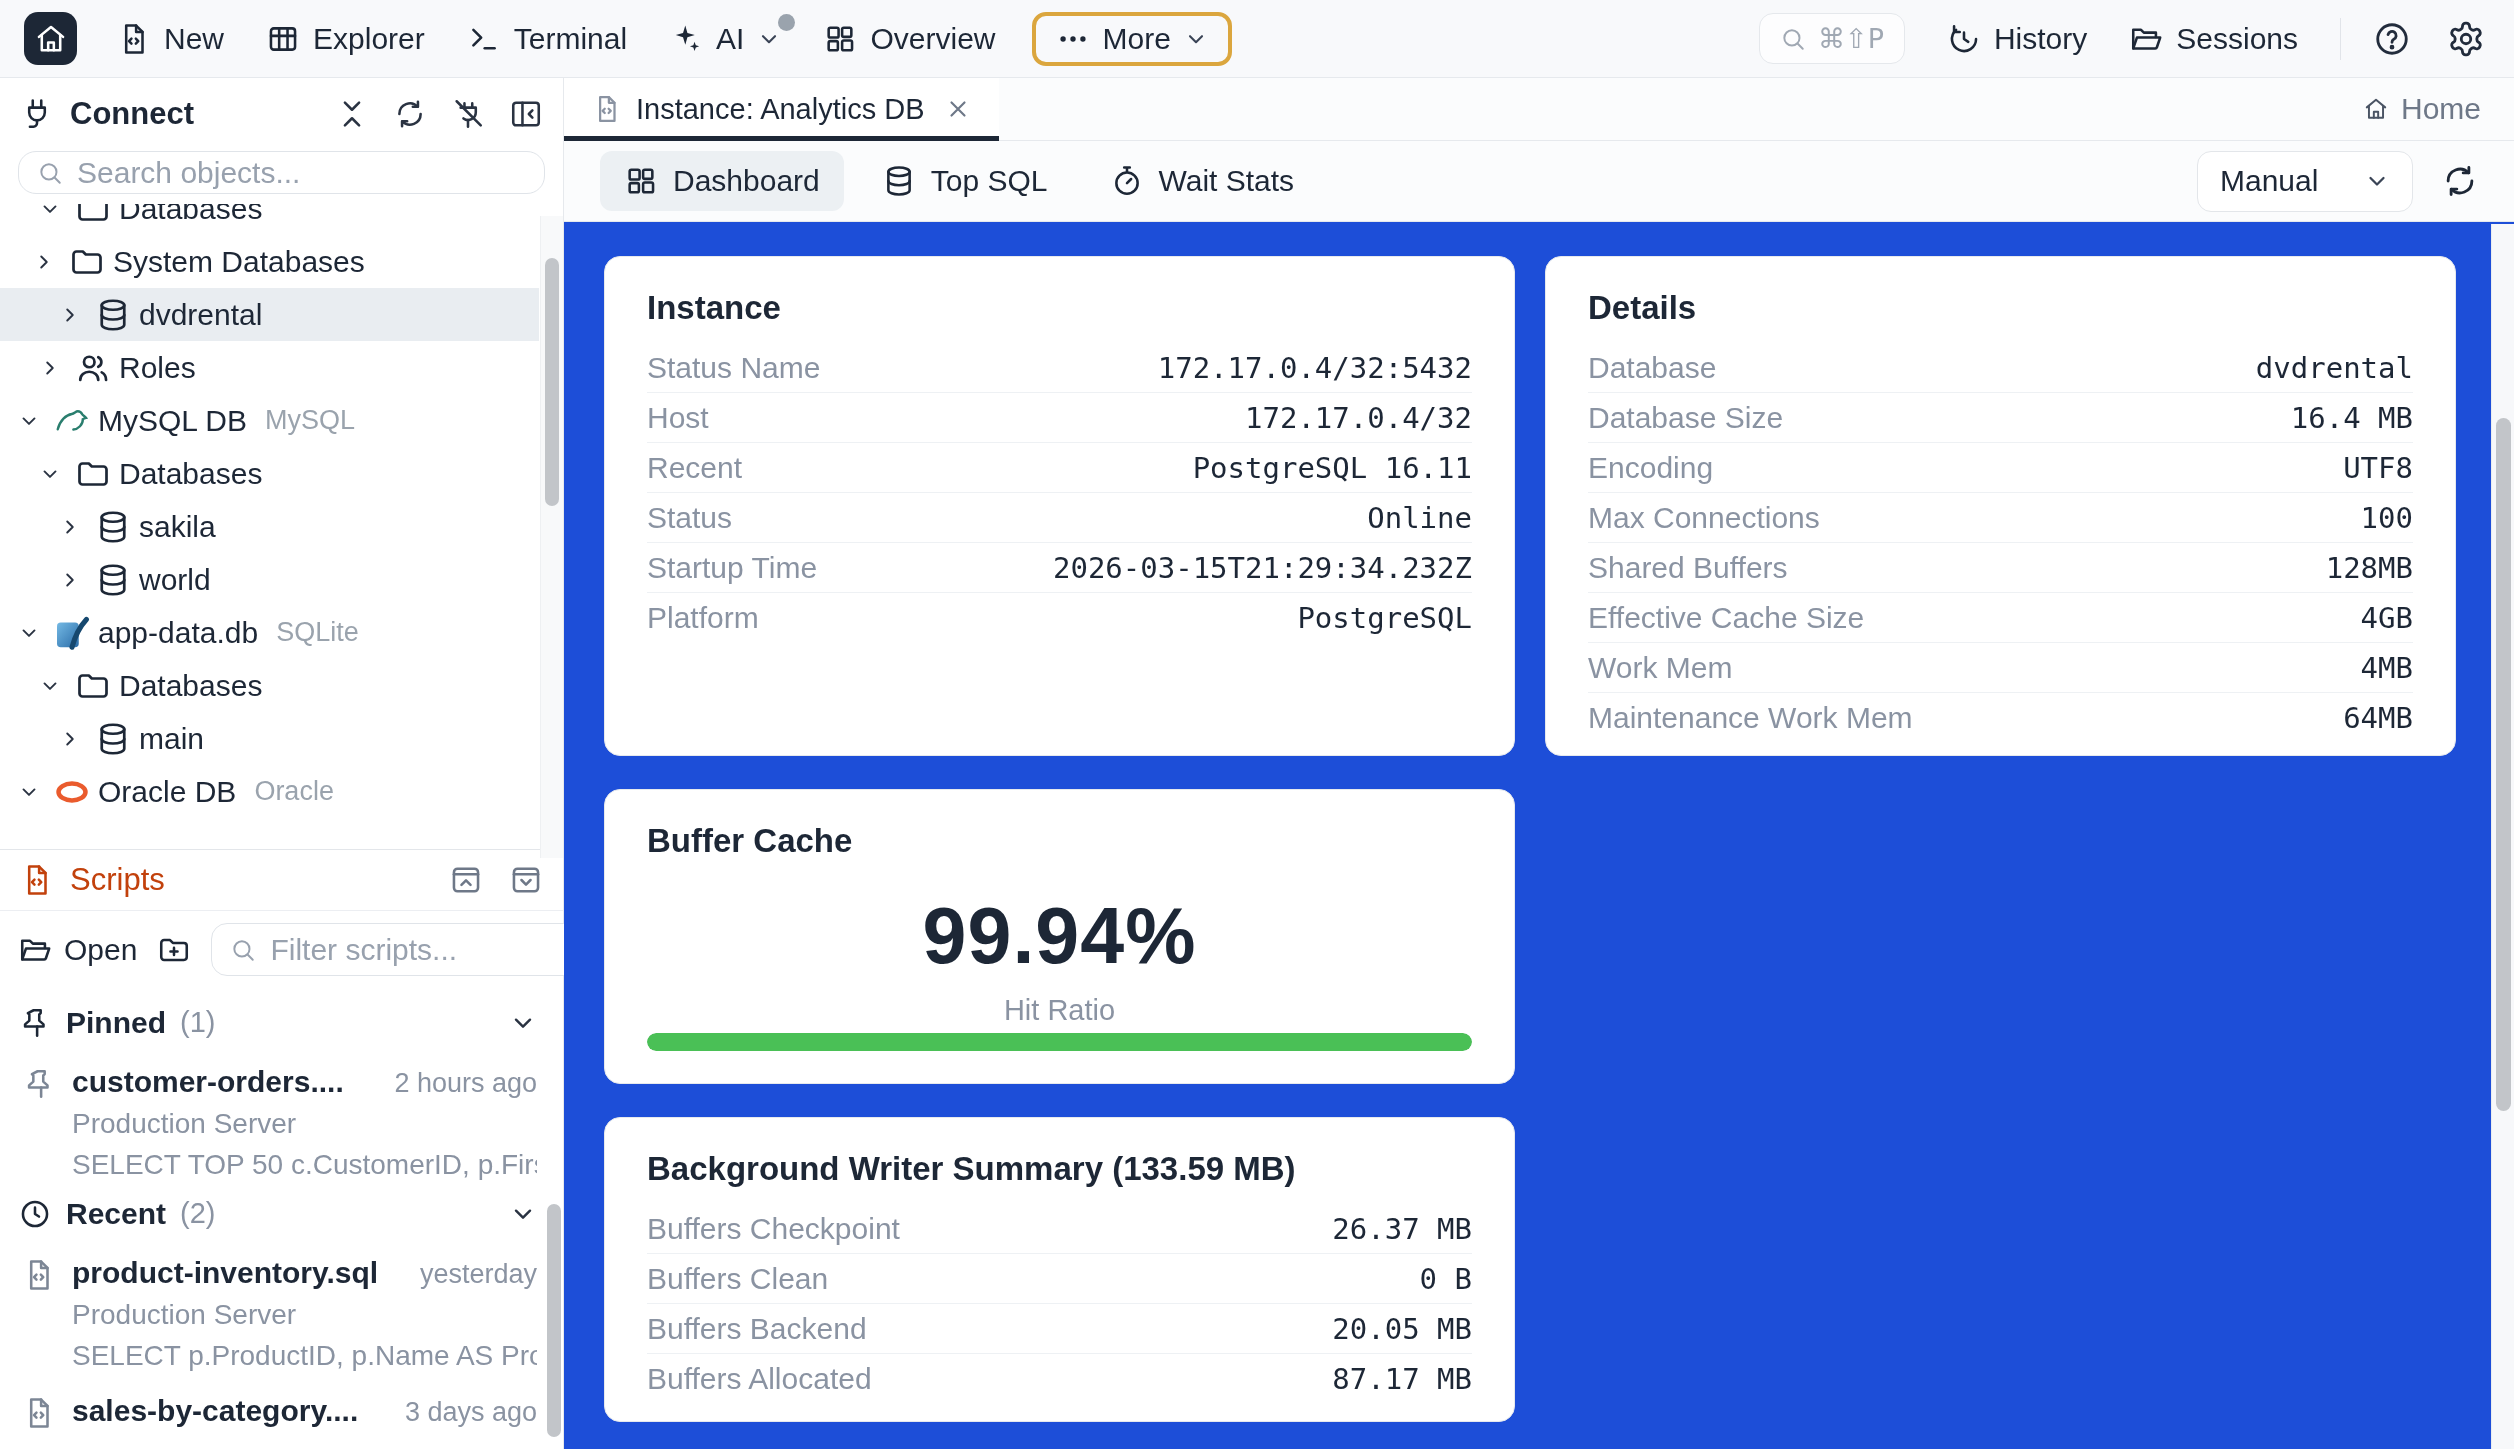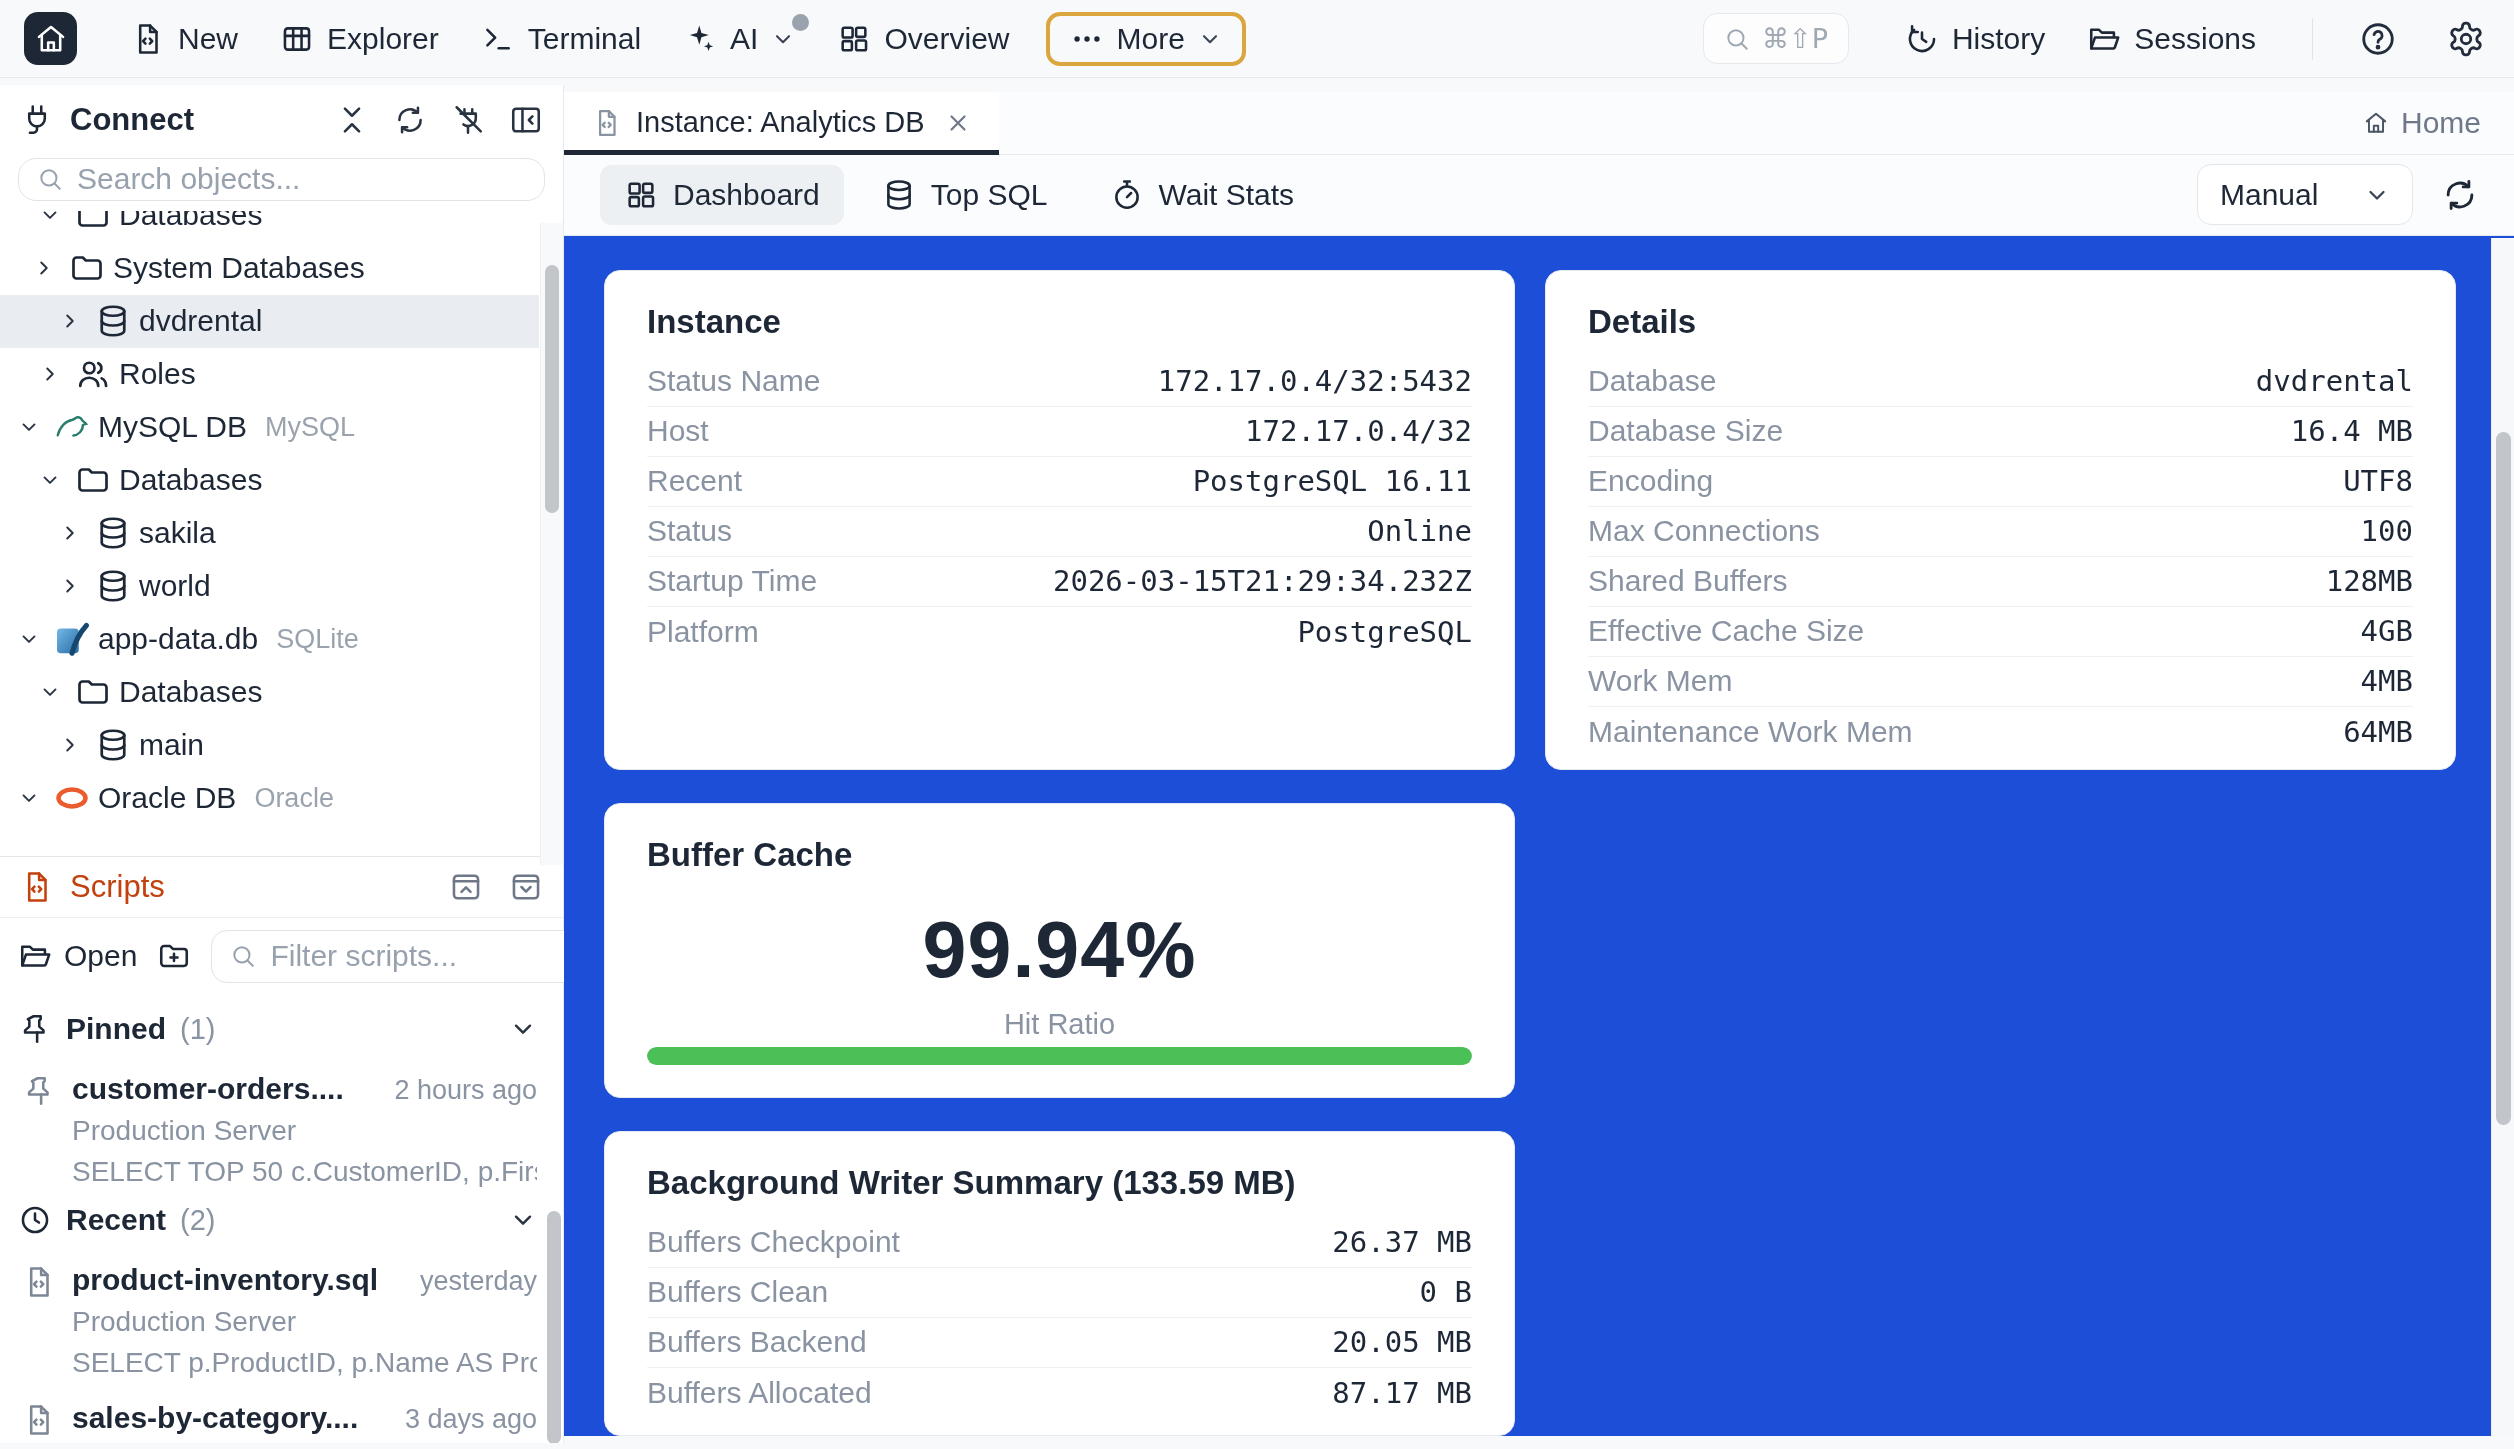--- a/index.html
+++ b/index.html
@@ -7,36 +7,36 @@
   body { font-family:"Liberation Sans",sans-serif; color:#1d2736; background:#fff; font-size:30px; }
   .ic { display:inline-flex; width:34px; height:34px; flex:0 0 auto; align-items:center; justify-content:center; }
   .ic svg { width:100%; height:100%; }
   .ic-sm { width:26px; height:26px; }
   .ic-lg { width:38px; height:38px; }
   .app { width:2515px; height:1449px; display:flex; flex-direction:column; background:#f8f9fb; }
 
   
   .topbar { height:78px; flex:0 0 78px; display:flex; align-items:center; justify-content:space-between;
             padding:0 24px; background:#f8f9fb; border-bottom:1px solid #e6e9ed; }
-  .tb-group { display:flex; align-items:center; gap:24px; }
+  .tb-group { display:flex; align-items:center; gap:10px; }
   .home-btn { width:53px; height:53px; border-radius:14px; background:#1d2736; color:#fff;
               display:flex; align-items:center; justify-content:center; margin-right:14px; }
   .tb-btn { display:flex; align-items:center; gap:13px; padding:10px 16px; border-radius:12px;
             color:#1d2736; font-size:30px; position:relative; cursor:default; white-space:nowrap; }
   .tb-btn .chev { width:24px; height:24px; color:#3a4456; }
   .tb-btn.hl { border:4px solid #dba63e; padding:6px 20px; border-radius:14px; margin-left:10px; }
   .tb-dot { position:absolute; top:2px; right:2px; width:17px; height:17px; border-radius:50%; background:#9aa3ad; }
   .search-pill { display:flex; align-items:center; gap:12px; background:#fdfdfe; border:1px solid #e5e8ec;
                  border-radius:14px; padding:9px 20px; color:#a0a8b3; margin-right:16px; }
   .search-pill .kbd { font-family:"DejaVu Sans",sans-serif; font-size:27px; color:#a0a8b3; }
   .tb-divider { width:1px; height:42px; background:#e1e4e9; margin:0 16px; }
   .icon-btn { color:#222c3c; display:flex; align-items:center; justify-content:center; padding:6px; }
 
   
-  .workspace { flex:1; display:flex; min-height:0;align-items:center; }
+  .workspace { flex:1; display:flex; min-height:0; }
 
   
   .sidebar { width:564px; flex:0 0 564px; background:#fff; border-right:1px solid #e6e9ed;
              display:flex; flex-direction:column; position:relative; min-height:0; }
   .connect-header { height:59px; margin-top:6px; display:flex; align-items:center; gap:16px; padding:0 20px; }
   .connect-title { font-size:31px; font-weight:700; color:#1d2736; }
   .ch-icons { margin-left:auto; display:flex; align-items:center; gap:24px; color:#2a3342; }
   .pill-input { margin:8px 18px 10px; height:43px; border:1px solid #e0e4e9; border-radius:18px;
                 display:flex; align-items:center; gap:14px; padding:0 18px; background:#fff; color:#98a1ae; }
   .pill-input input { border:none; outline:none; flex:1; font:inherit; font-size:30px; color:#1d2736; background:transparent; }

